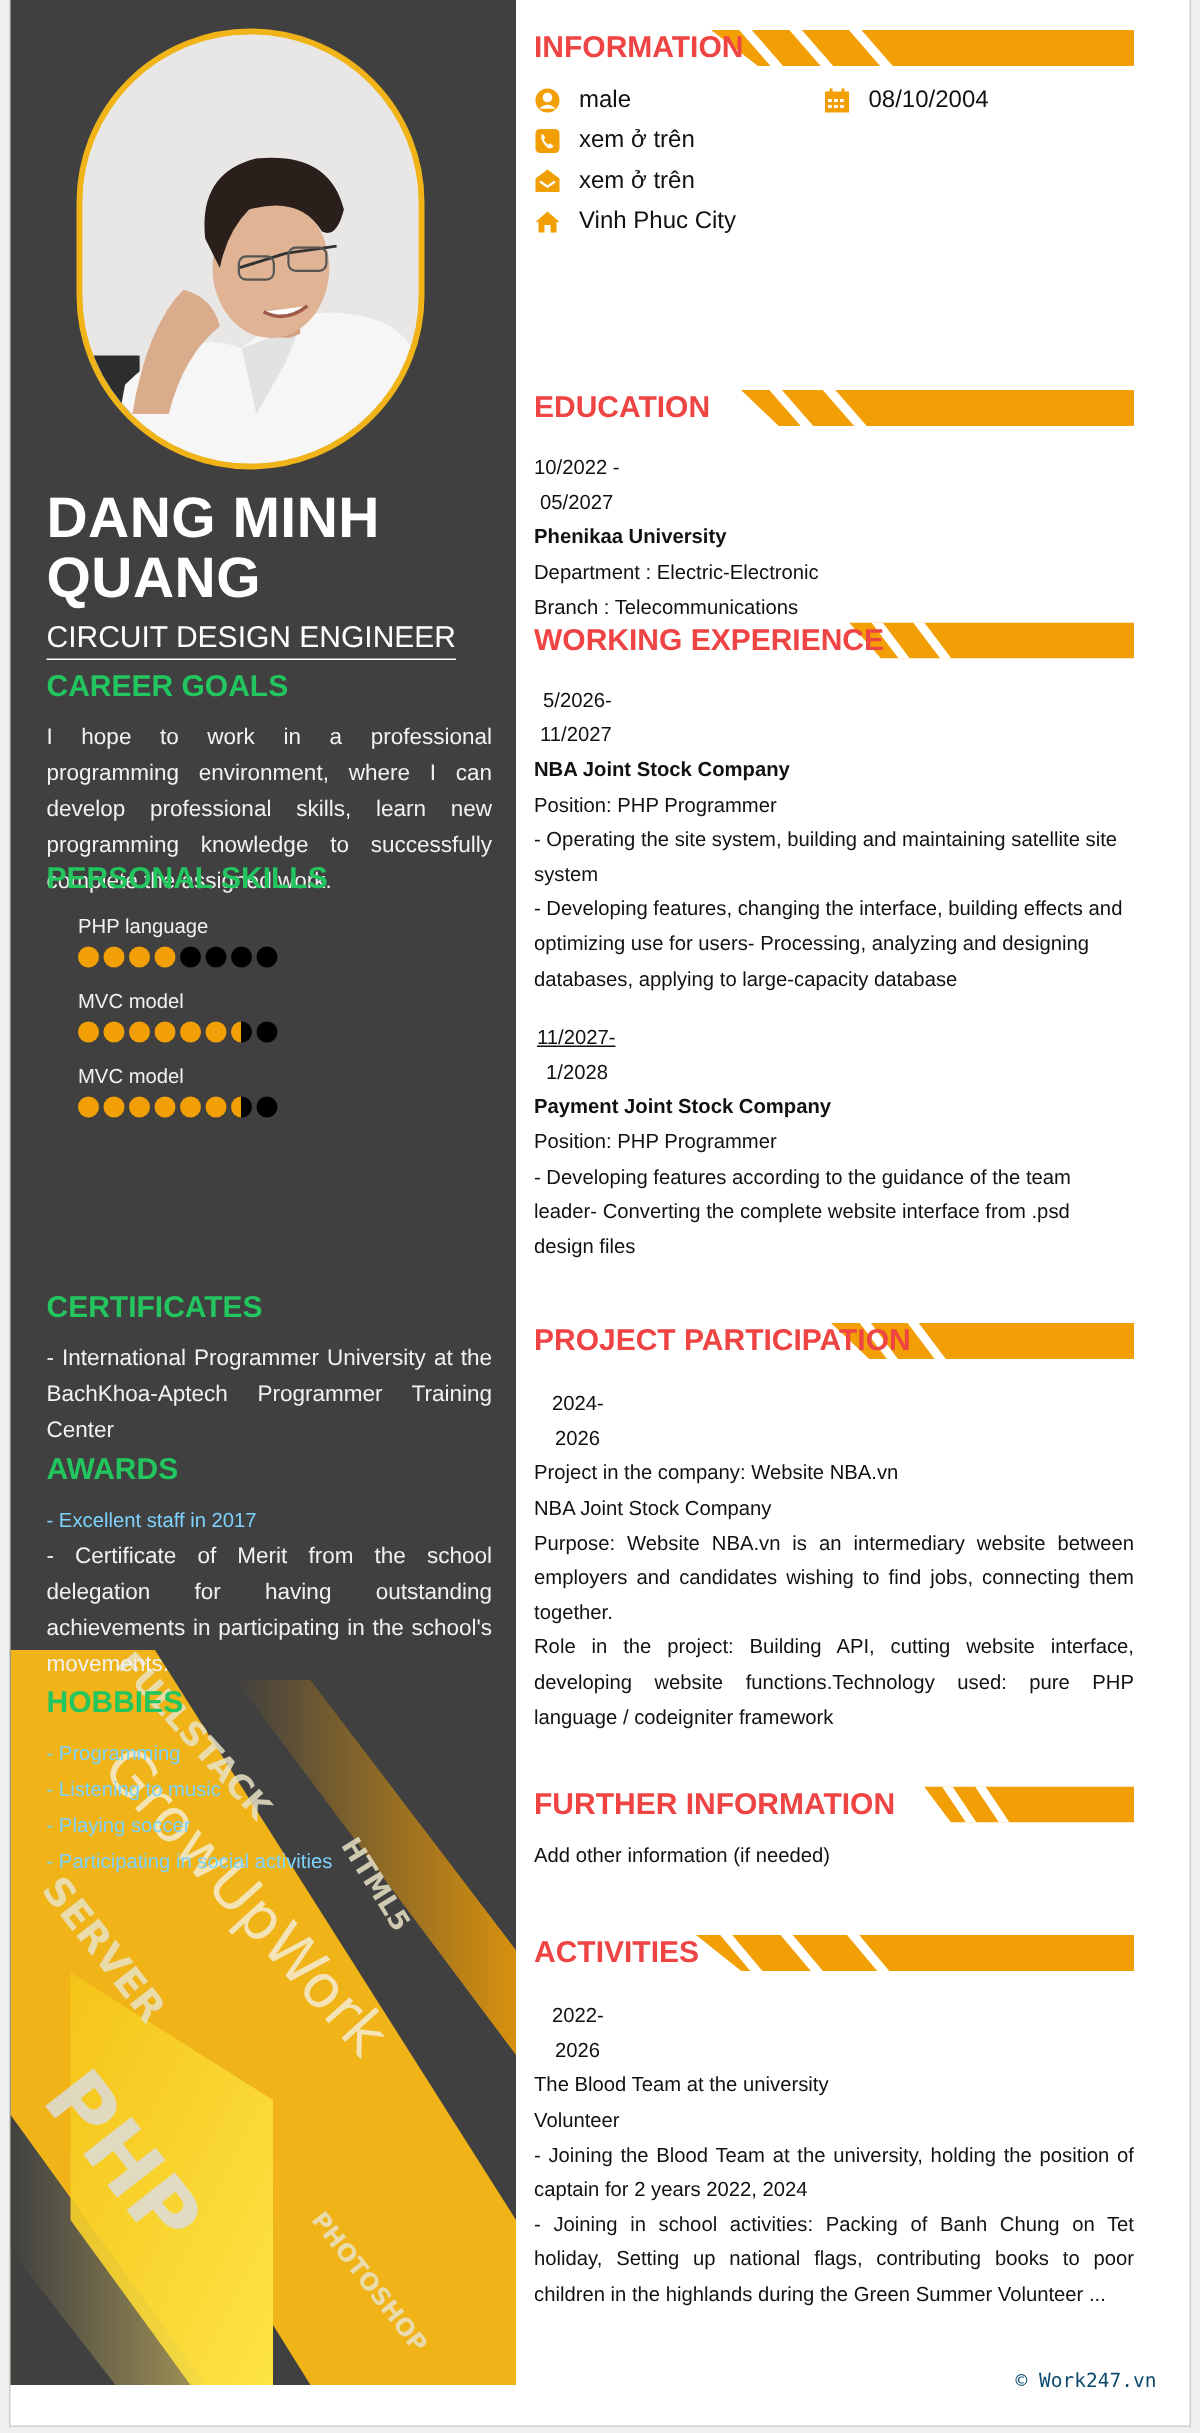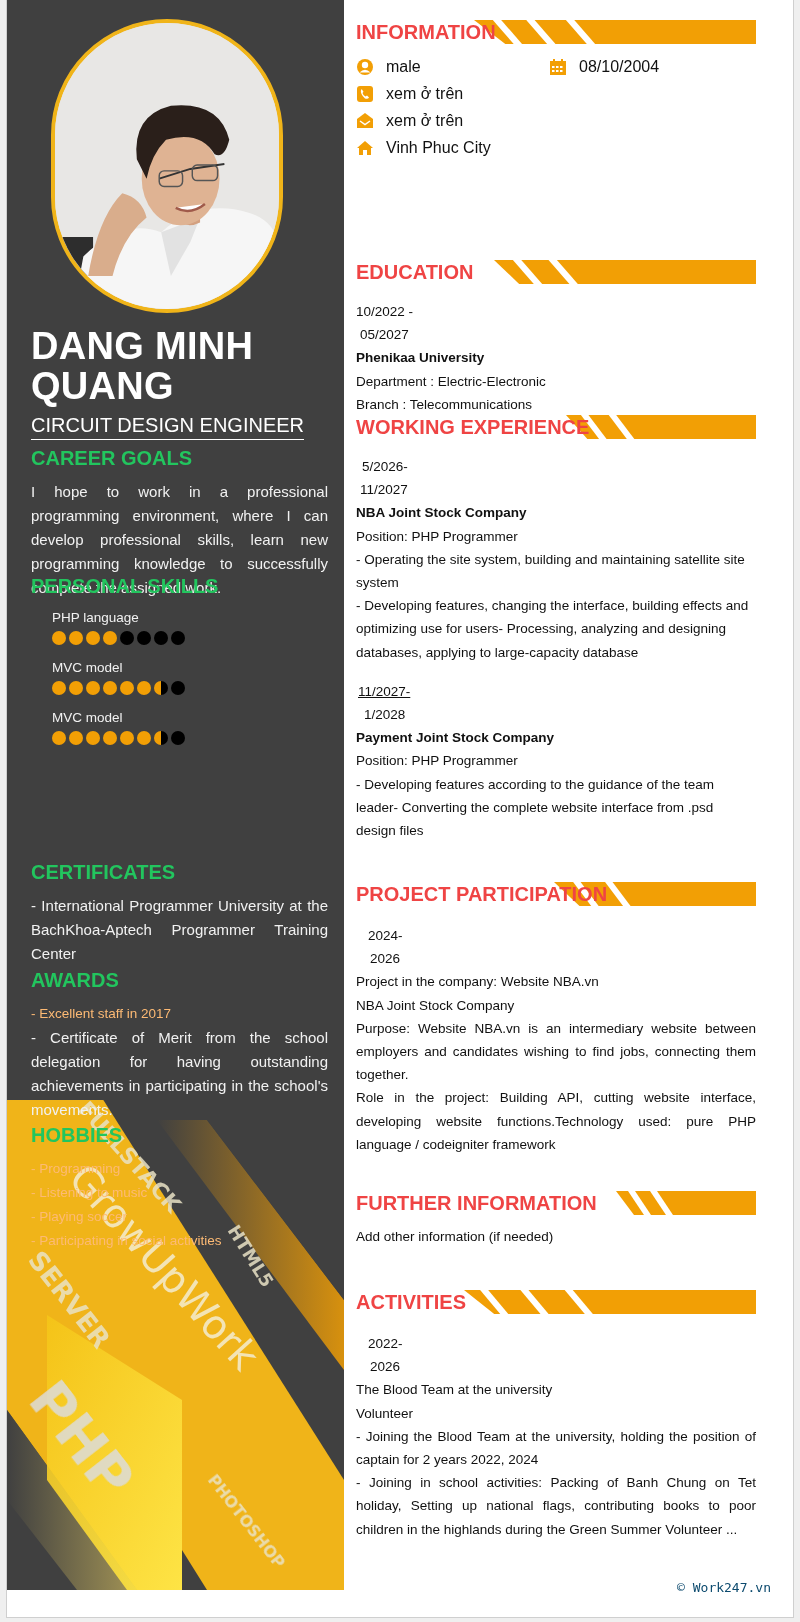--- a/index.html
+++ b/index.html
@@ -29,21 +29,21 @@
     position: absolute; left: 24px; top: 326px; width: 300px;
     font-size: 38px; line-height: 40px; font-weight: bold; color: #fff; letter-spacing: 0.3px;
   }
   .job-title {
     position: absolute; left: 24px; top: 413px;
     font-size: 20px; color: #fff; border-bottom: 1.5px solid #fff; padding-bottom: 2px; line-height: 24px;
   }
   .lsec { position: absolute; left: 24px; width: 297px; }
   .lsec h2 { font-size: 20px; font-weight: bold; color: #22c55e; line-height: 24px; margin-bottom: 10px; }
   .lsec p { font-size: 15px; line-height: 24px; color: #f1f1f1; text-align: justify; }
-  .lsec .line { font-size: 13.5px; line-height: 24px; color: #fdba74; }
+  .lsec .line { font-size: 13.5px; line-height: 24px; color: #7dd3fc; }
 
   .skill { margin-bottom: 13px; margin-left: 21px; }
   .skill-name { font-size: 13.5px; line-height: 20px; color: #f1f1f1; }
   .dots { display: flex; gap: 3px; margin-top: 3px; }
   .dot { width: 14px; height: 14px; border-radius: 50%; background: #000; }
   .dot.on { background: #f29f05; }
   .dot.half { background: linear-gradient(to right, #f29f05 50%, #000 50%); }
 
   
   .right { position: absolute; left: 349px; top: 0; width: 400px; }

